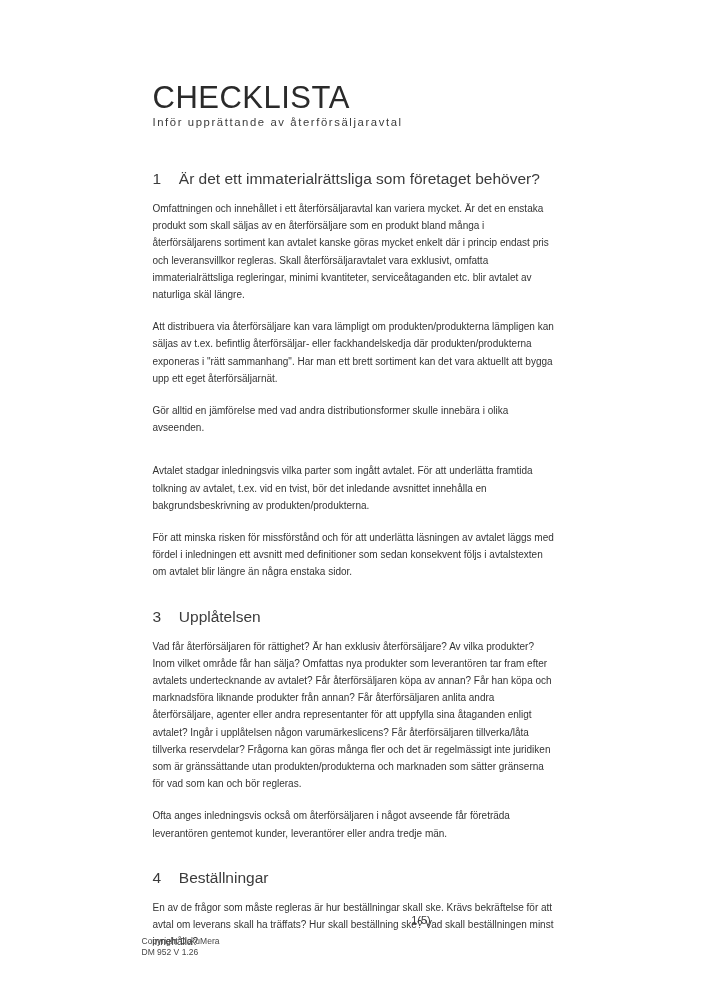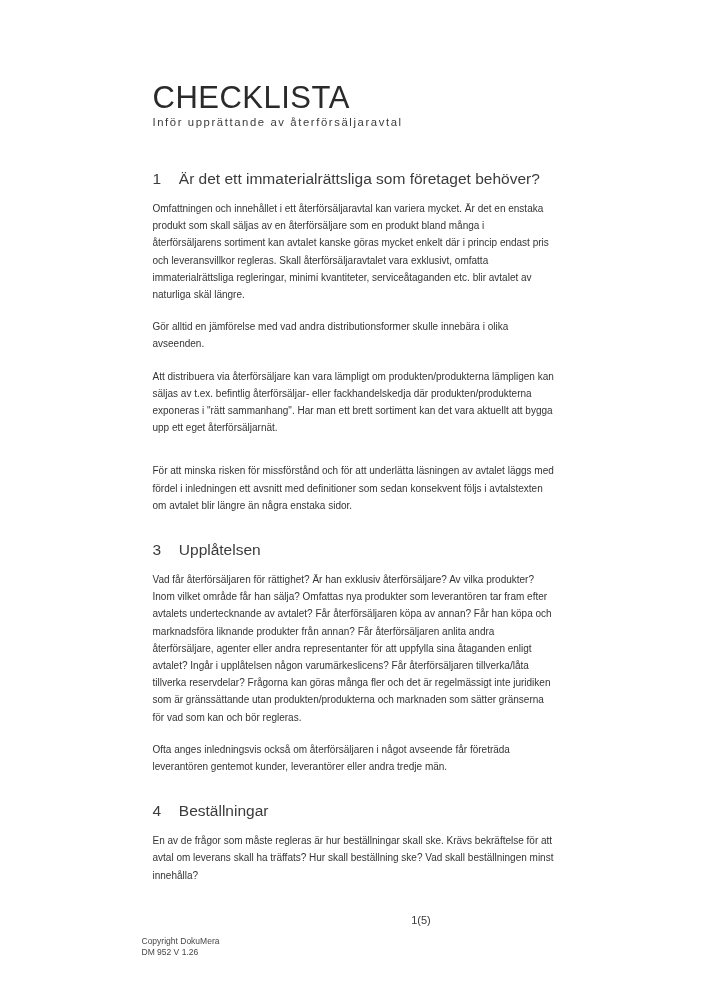--- a/index.html
+++ b/index.html
@@ -88,25 +88,26 @@
   </header>
 
   <main>
 
     <section class="section first">
       <h2 class="sec-h">
         <span class="sec-num">1</span>
         <span class="sec-title">Är det ett immaterialrättsliga som företaget behöver?</span>
       </h2>
       <p>Omfattningen och innehållet i ett återförsäljaravtal kan variera mycket. Är det en enstaka produkt som skall säljas av en återförsäljare som en produkt bland många i återförsäljarens sortiment kan avtalet kanske göras mycket enkelt där i princip endast pris och leveransvillkor regleras. Skall återförsäljaravtalet vara exklusivt, omfatta immaterialrättsliga regleringar, minimi kvantiteter, serviceåtaganden etc. blir avtalet av naturliga skäl längre.</p>
+      <p>Att distribuera via återförsäljare kan vara lämpligt om produkten/produkterna lämpligen kan säljas av t.ex. befintlig återförsäljar- eller fackhandelskedja där produkten/produkterna exponeras i "rätt sammanhang". Har man ett brett sortiment kan det vara aktuellt att bygga upp ett eget återförsäljarnät.</p>
       <p>Gör alltid en jämförelse med vad andra distributionsformer skulle innebära i olika avseenden.</p>
-      <p>Att distribuera via återförsäljare kan vara lämpligt om produkten/produkterna lämpligen kan säljas av t.ex. befintlig återförsäljar- eller fackhandelskedja där produkten/produkterna exponeras i "rätt sammanhang". Har man ett brett sortiment kan det vara aktuellt att bygga upp ett eget återförsäljarnät.</p>
     </section>
 
     <section class="section">
+      <p>Avtalet stadgar inledningsvis vilka parter som ingått avtalet. För att underlätta framtida tolkning av avtalet, t.ex. vid en tvist, bör det inledande avsnittet innehålla en bakgrundsbeskrivning av produkten/produkterna.</p>
       <p>För att minska risken för missförstånd och för att underlätta läsningen av avtalet läggs med fördel i inledningen ett avsnitt med definitioner som sedan konsekvent följs i avtalstexten om avtalet blir längre än några enstaka sidor.</p>
     </section>
 
     <section class="section">
       <h2 class="sec-h">
         <span class="sec-num">3</span>
         <span class="sec-title">Upplåtelsen</span>
       </h2>
       <p>Vad får återförsäljaren för rättighet? Är han exklusiv återförsäljare? Av vilka produkter? Inom vilket område får han sälja? Omfattas nya produkter som leverantören tar fram efter avtalets undertecknande av avtalet? Får återförsäljaren köpa av annan? Får han köpa och marknadsföra liknande produkter från annan? Får återförsäljaren anlita andra återförsäljare, agenter eller andra representanter för att uppfylla sina åtaganden enligt avtalet? Ingår i upplåtelsen någon varumärkeslicens? Får återförsäljaren tillverka/låta tillverka reservdelar? Frågorna kan göras många fler och det är regelmässigt inte juridiken som är gränssättande utan produkten/produkterna och marknaden som sätter gränserna för vad som kan och bör regleras.</p>
       <p>Ofta anges inledningsvis också om återförsäljaren i något avseende får företräda leverantören gentemot kunder, leverantörer eller andra tredje män.</p>

